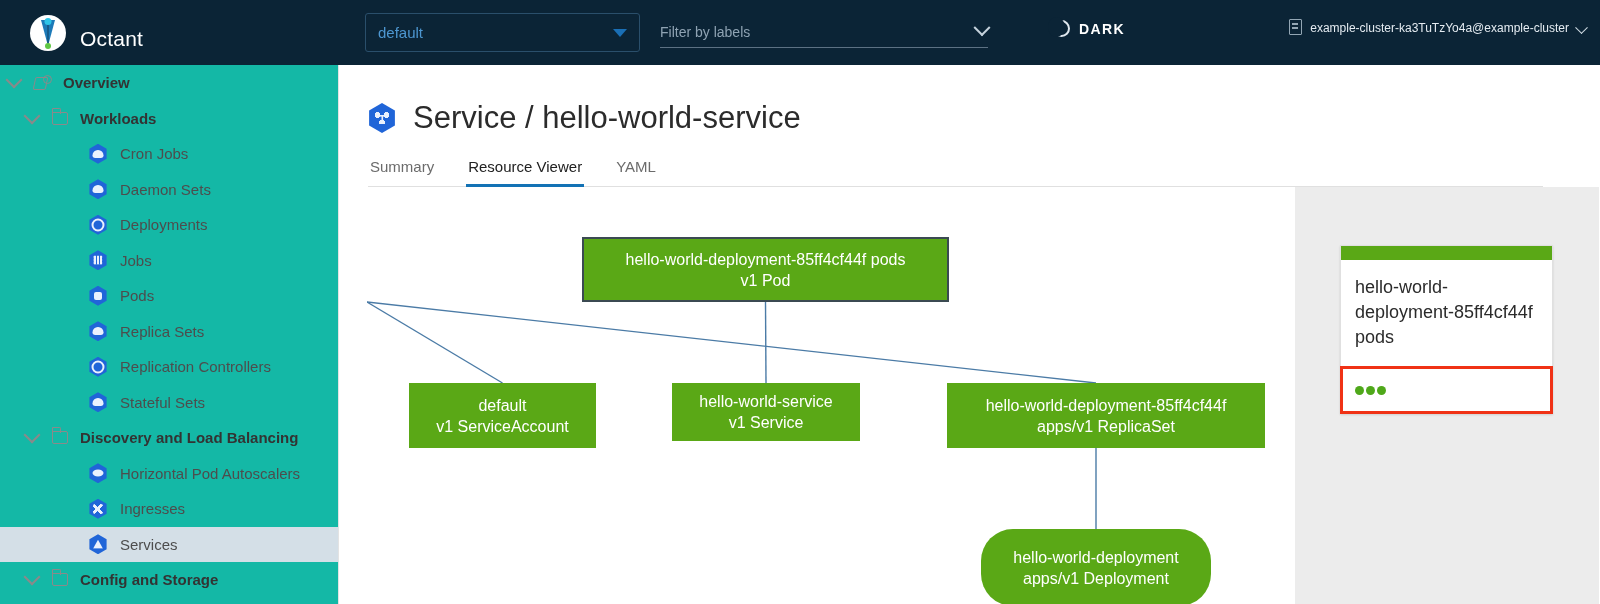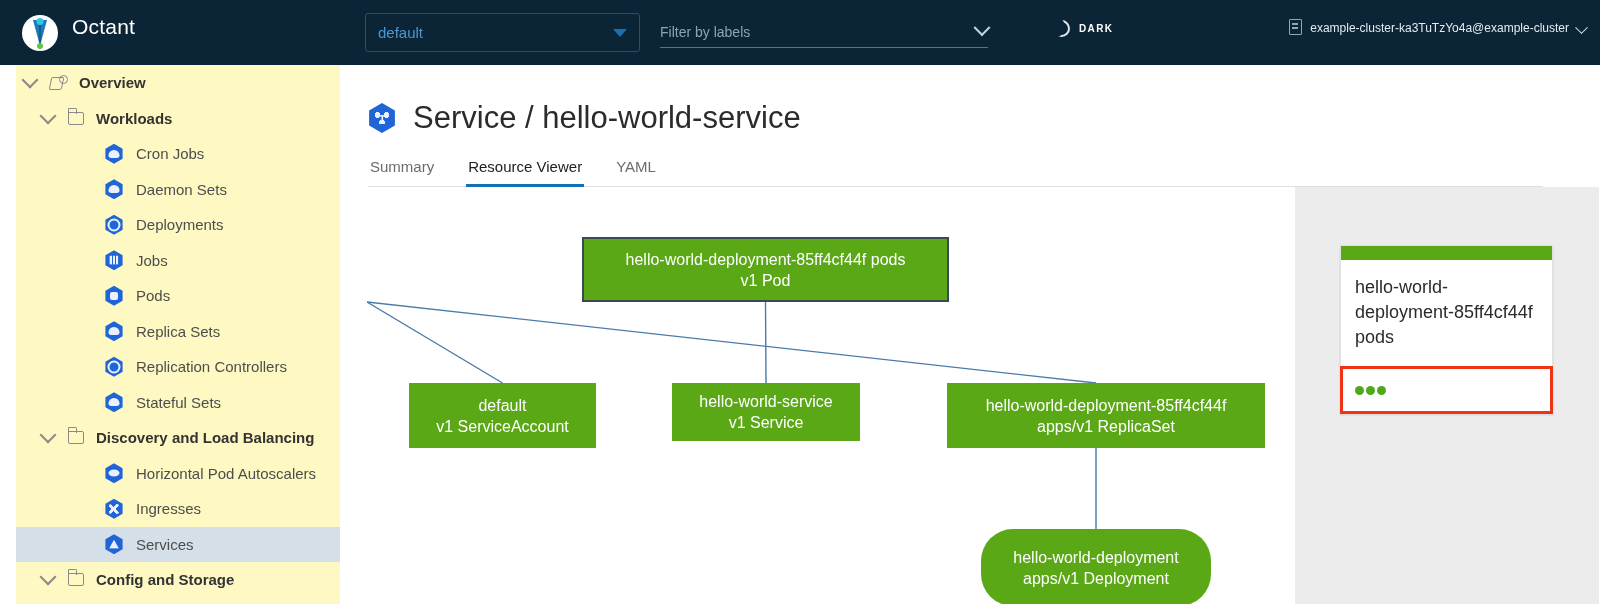--- a/index.html
+++ b/index.html
@@ -10,21 +10,21 @@
     overflow: hidden;
   }
   .app { position: relative; width: 1600px; height: 604px; }
 
   
   .header {
     position: absolute; top: 0; left: 0; width: 1600px; height: 65px;
     background: #0b2436;
     display: flex; align-items: center;
   }
-  .brand { display: flex; align-items: flex-start; width: 340px; padding-left: 22px; }
+  .brand { display: flex; align-items: flex-end; width: 340px; padding-left: 30px; }
   .brand-logo {
     width: 36px; height: 36px; border-radius: 50%;
     background: #ffffff; position: relative; flex: 0 0 auto;
     overflow: hidden;
   }
   .brand-logo .beam {
     position: absolute; left: 50%; top: 5px; width: 0; height: 0;
     transform: translateX(-50%);
     border-left: 7px solid transparent; border-right: 7px solid transparent;
     border-bottom: 0 solid transparent; border-top: 26px solid #1d7ab8;
@@ -65,21 +65,21 @@
   }
   .label-filter .chev {
     margin-left: auto; width: 12px; height: 12px;
     border-right: 2px solid #c5d2dc; border-bottom: 2px solid #c5d2dc;
     transform: rotate(45deg) translate(-3px,-3px);
   }
 
   .dark-toggle {
     position: absolute; left: 1053px; top: 20px;
     display: flex; align-items: center; gap: 9px;
-    color: #ffffff; font-size: 10px; font-weight: bold; letter-spacing: 1.4px;
+    color: #ffffff; font-size: 14px; font-weight: bold; letter-spacing: 1.4px;
   }
   .moon {
     width: 17px; height: 17px; position: relative; display: inline-block;
   }
   .moon::before {
     content: ""; position: absolute; inset: 0;
     border-radius: 50%; border: 2px solid #dfe7ee;
   }
   .moon::after {
     content: ""; position: absolute; left: -5px; top: -3px;
@@ -102,23 +102,22 @@
   }
   .cluster .cl-caret {
     width: 9px; height: 9px; border-right: 1.5px solid #cfdae2;
     border-bottom: 1.5px solid #cfdae2;
     transform: rotate(45deg) translate(-2px,-2px);
   }
 
   
   .sidebar {
     position: absolute; top: 65px; left: 0; width: 339px; height: 539px;
-    background: #fef9c3; border-right: 1px solid #e3e3e3;
+    background: #14b8a6; border-right: 1px solid #e3e3e3;
     overflow: hidden;
-    margin-left: 16px;
   }
   .nav-row {
     display: flex; align-items: center; height: 35.5px;
     font-size: 15px; color: #4d4d4d; white-space: nowrap;
   }
   .nav-row.lvl0 { padding-left: 8px; }
   .nav-row.lvl1 { padding-left: 26px; }
   .nav-row.lvl2 { padding-left: 88px; }
   .nav-row.group { font-weight: bold; color: #333; }
   .nav-row.selected { background: #d4dfe7; }

